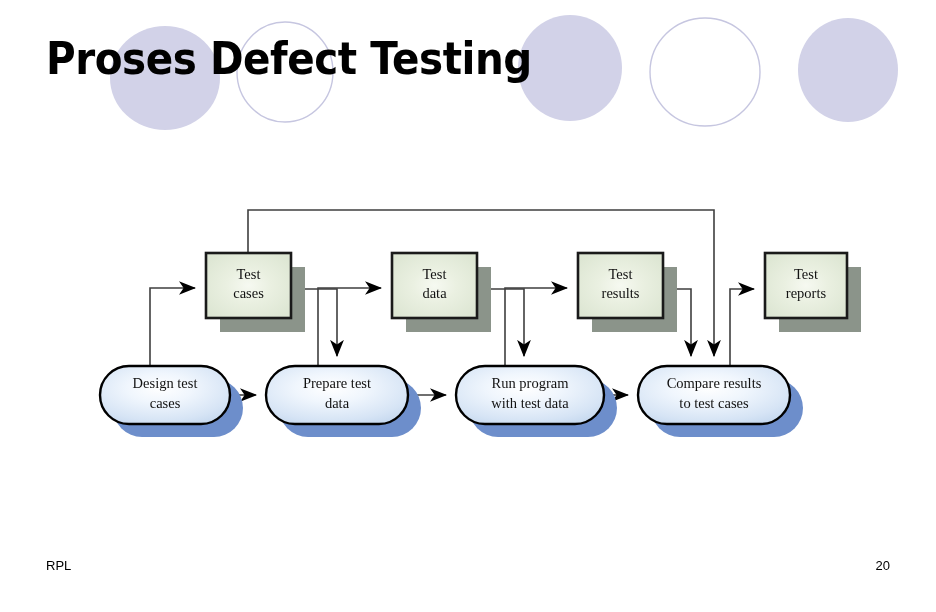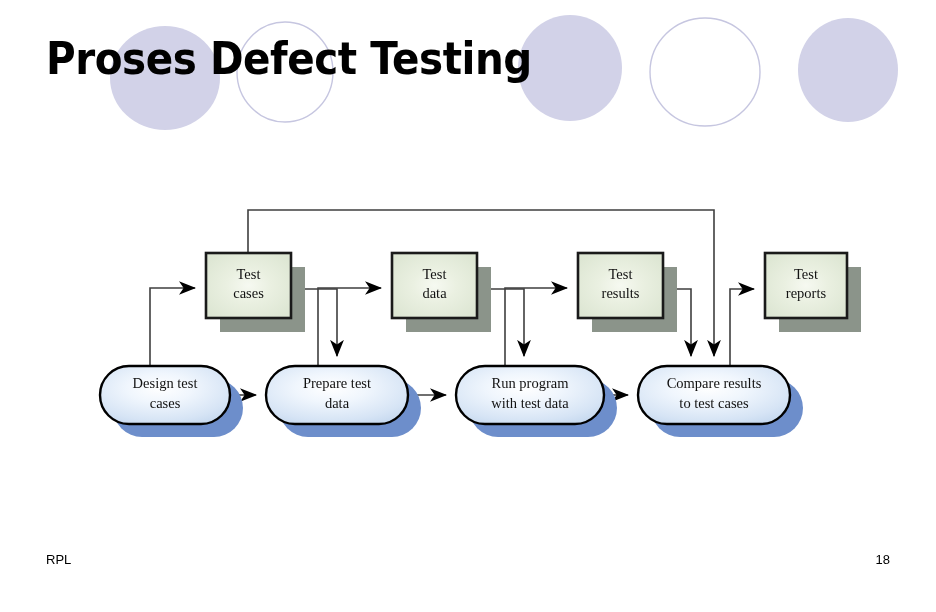--- a/index.html
+++ b/index.html
@@ -61,21 +61,21 @@
     text-anchor: middle;
     dominant-baseline: middle;
   }
   .node-label { font-size: 14.5px; }
   .store-label { font-size: 14.5px; }
 
   
   #footer {
     position: absolute;
     left: 0;
-    bottom: 16px;
+    bottom: 10px;
     width: 936px;
     height: 52px;
     z-index: 3;
   }
   #footer-left {
     position: absolute;
     left: 46px;
     top: 8px;
     font-family: "Liberation Sans", sans-serif;
     font-size: 13px;
@@ -201,14 +201,14 @@
           <rect x="638" y="178" width="152" height="58" rx="29" ry="29" fill="url(#node-grad)" stroke="#000000" stroke-width="2.4"></rect>
           <text x="714" y="197" class="node-label">Compare results</text>
           <text x="714" y="217" class="node-label">to test cases</text>
         </g>
       </g>
   </svg>
 </div>
 
 <div id="footer">
   <span id="footer-left">RPL</span>
-  <span id="footer-right">18</span>
+  <span id="footer-right">20</span>
 </div>
 
 </body></html>

